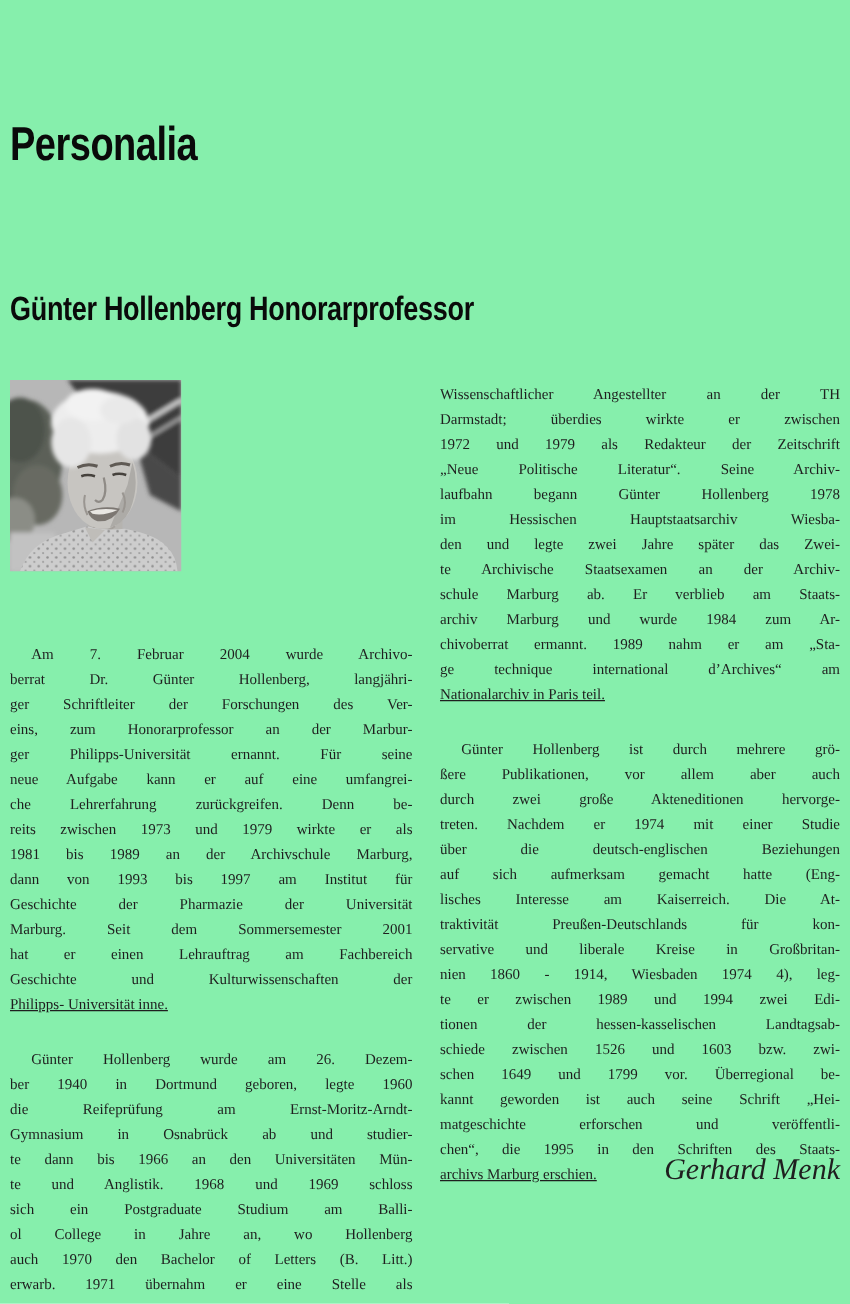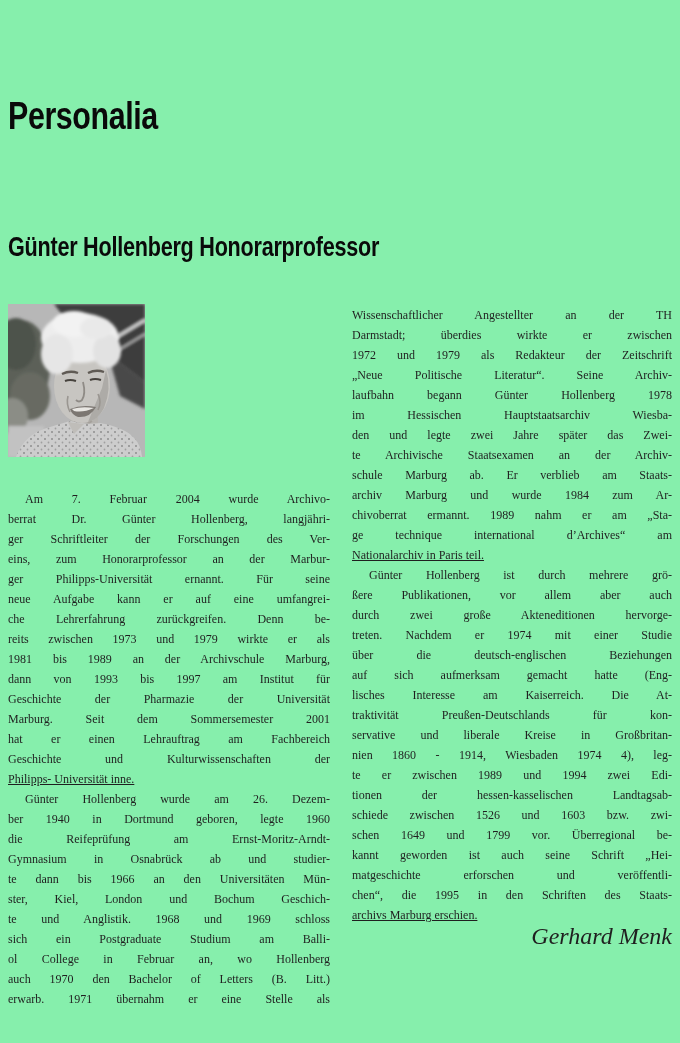--- a/index.html
+++ b/index.html
@@ -45,21 +45,21 @@
   #left-col  { left: 8px;   top: 489px; width: 322px; }
   #right-col { left: 352px; top: 305px; width: 320px; }
 
   .tline {
     height: 20px; overflow: hidden;
     text-align: justify;
     text-align-last: justify;
     hyphens: none;
   }
   .tline.endline { text-align-last: left; text-decoration: underline; }
-  .tline.indent  { padding-left: 17px; }
+  .tline.indent  { padding-left: 17px; margin-top: 24px; }
 
   .signature {
     position: absolute; left: 352px; top: 926px; width: 320px;
     height: 20px; line-height: 20px;
     text-align: right; font-style: italic; font-size: 24px;
     color: #1f1f1f;
   }
 </style>
 </head>
 <body>
@@ -150,24 +150,23 @@
       <div class="tline">Geschichte der Pharmazie der Universität</div>
       <div class="tline">Marburg. Seit dem Sommersemester 2001</div>
       <div class="tline">hat er einen Lehrauftrag am Fachbereich</div>
       <div class="tline">Geschichte und Kulturwissenschaften der</div>
       <div class="tline endline">Philipps- Universität inne.</div>
       <div class="tline indent">Günter Hollenberg wurde am 26. Dezem-</div>
       <div class="tline">ber 1940 in Dortmund geboren, legte 1960</div>
       <div class="tline">die Reifeprüfung am Ernst-Moritz-Arndt-</div>
       <div class="tline">Gymnasium in Osnabrück ab und studier-</div>
       <div class="tline">te dann bis 1966 an den Universitäten Mün-</div>
-      <div class="tline">ster, Kiel, London und Bochum Geschich-</div>
       <div class="tline">te und Anglistik. 1968 und 1969 schloss</div>
       <div class="tline">sich ein Postgraduate Studium am Balli-</div>
-      <div class="tline">ol College in Februar an, wo Hollenberg</div>
+      <div class="tline">ol College in Jahre an, wo Hollenberg</div>
       <div class="tline">auch 1970 den Bachelor of Letters (B. Litt.)</div>
       <div class="tline">erwarb. 1971 übernahm er eine Stelle als</div>
     </div>
   <div class="col" id="right-col">
       <div class="tline">Wissenschaftlicher Angestellter an der TH</div>
       <div class="tline">Darmstadt; überdies wirkte er zwischen</div>
       <div class="tline">1972 und 1979 als Redakteur der Zeitschrift</div>
       <div class="tline">„Neue Politische Literatur“. Seine Archiv-</div>
       <div class="tline">laufbahn begann Günter Hollenberg 1978</div>
       <div class="tline">im Hessischen Hauptstaatsarchiv Wiesba-</div>

